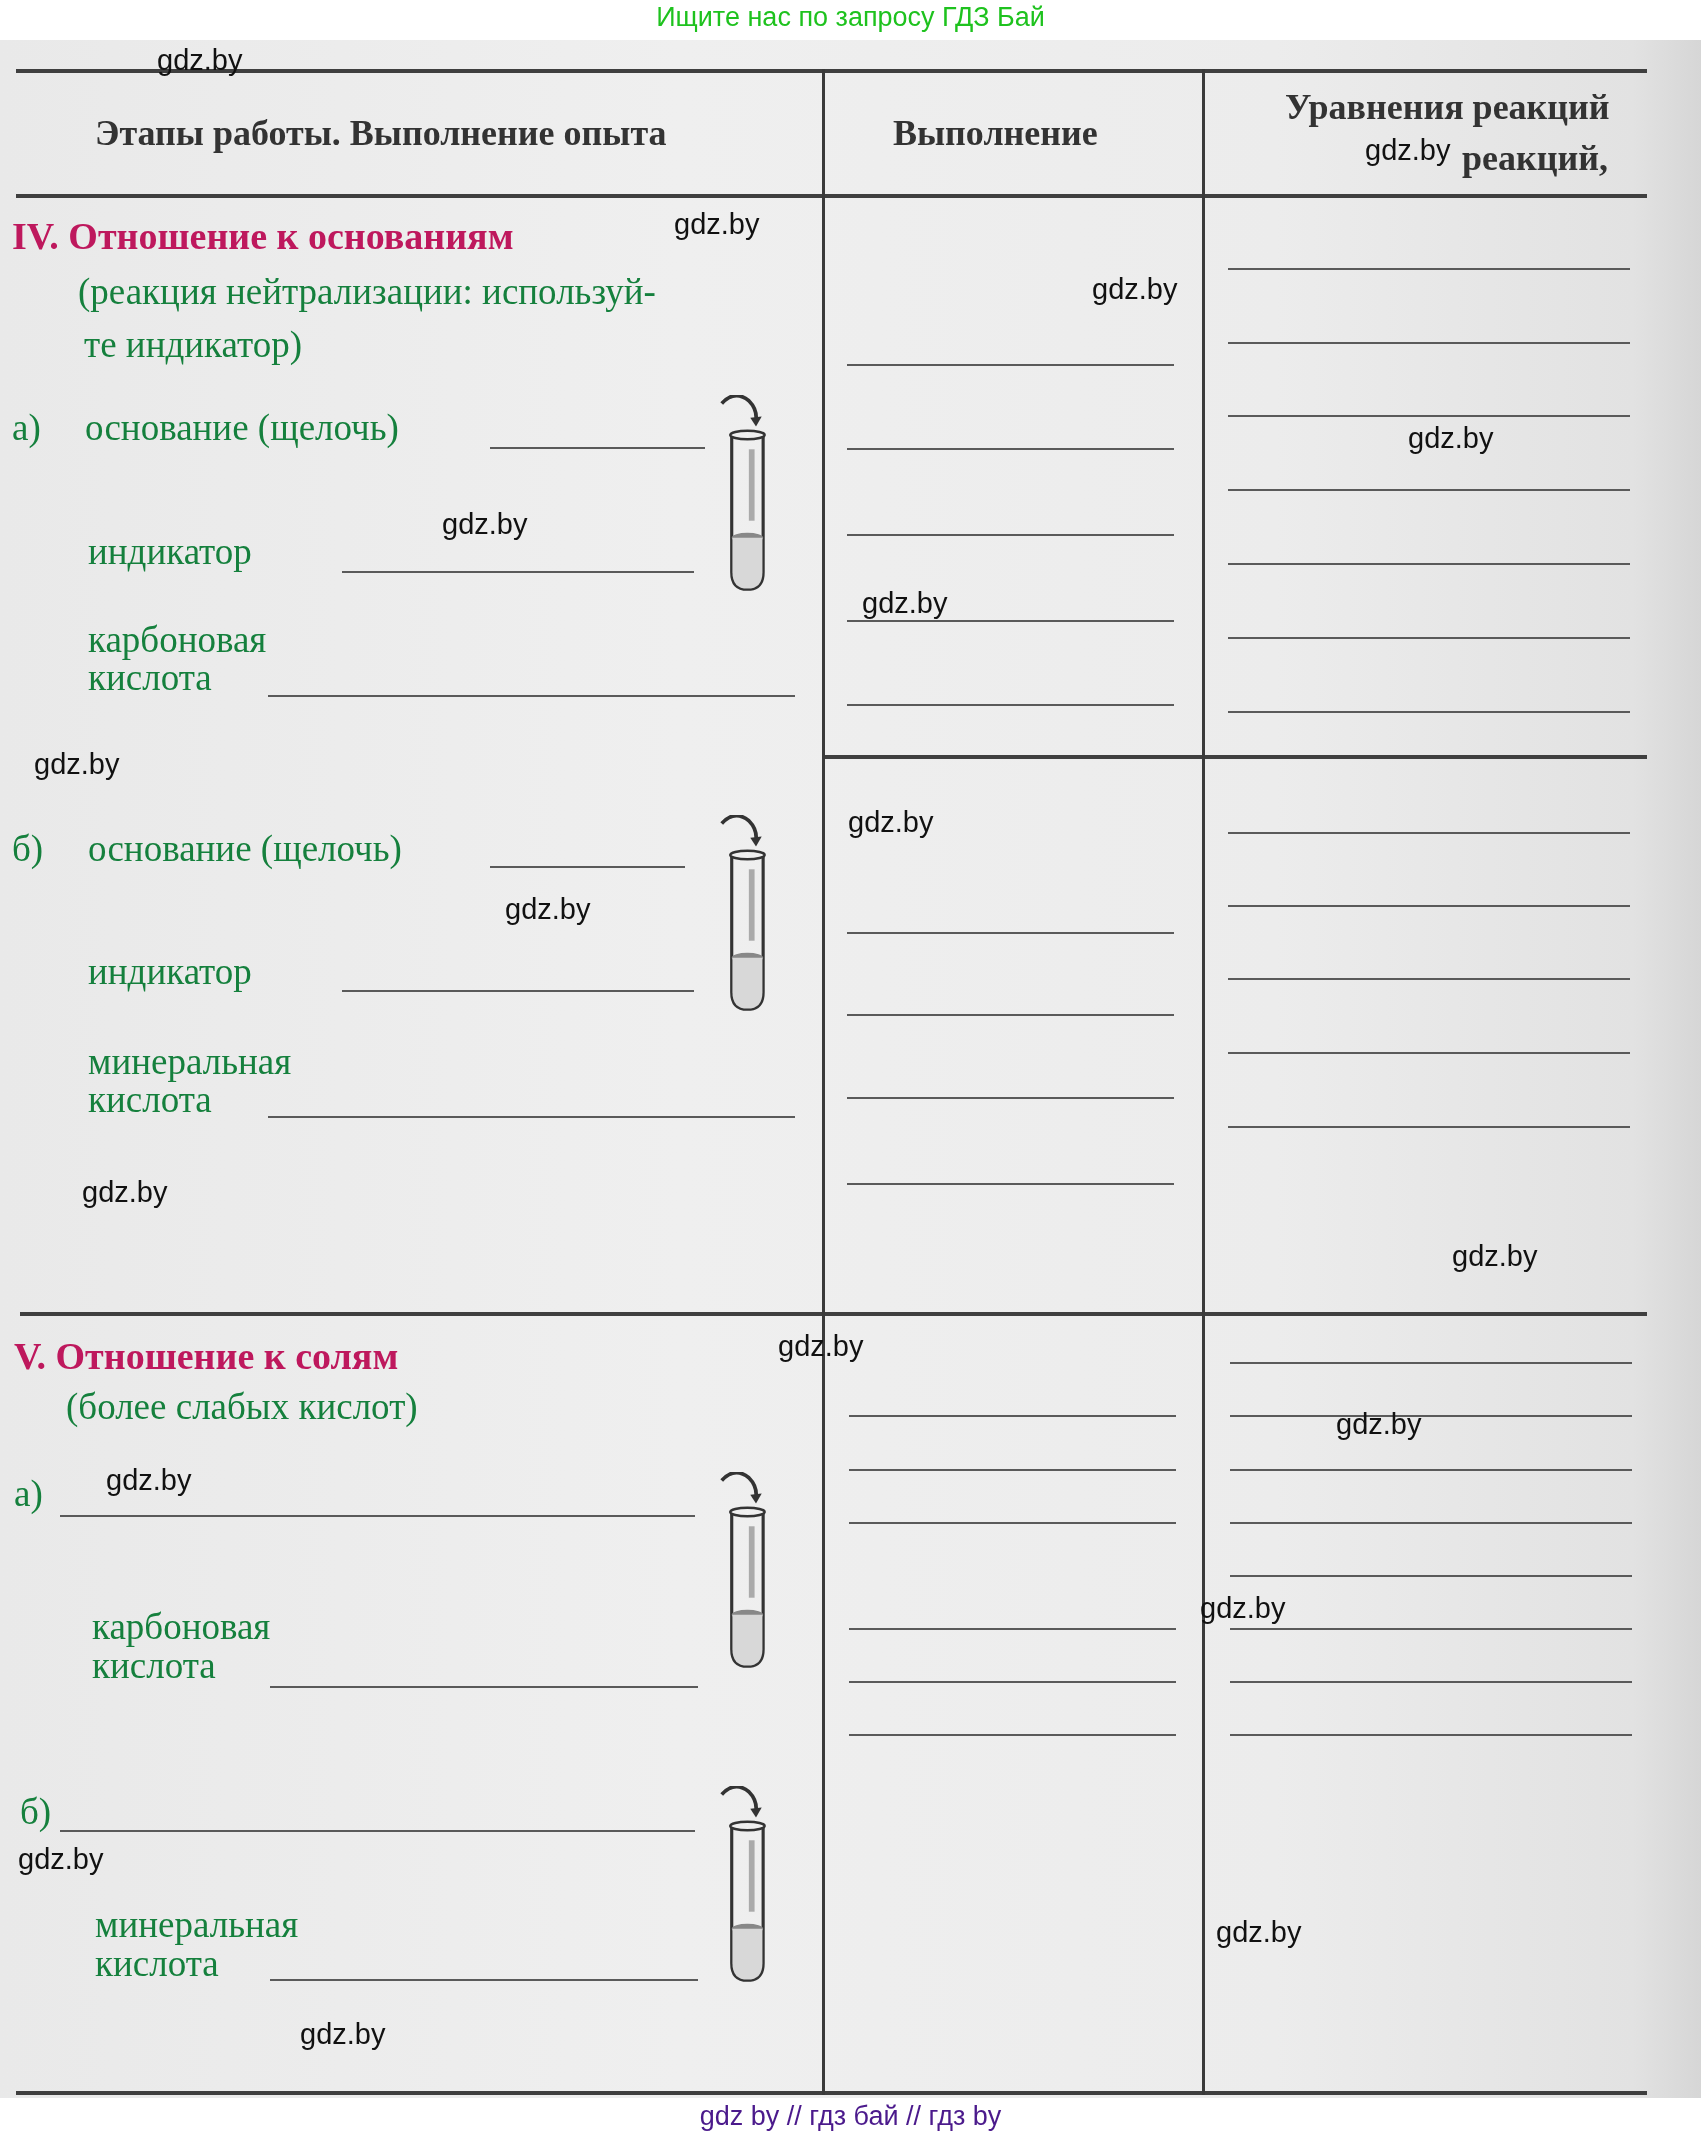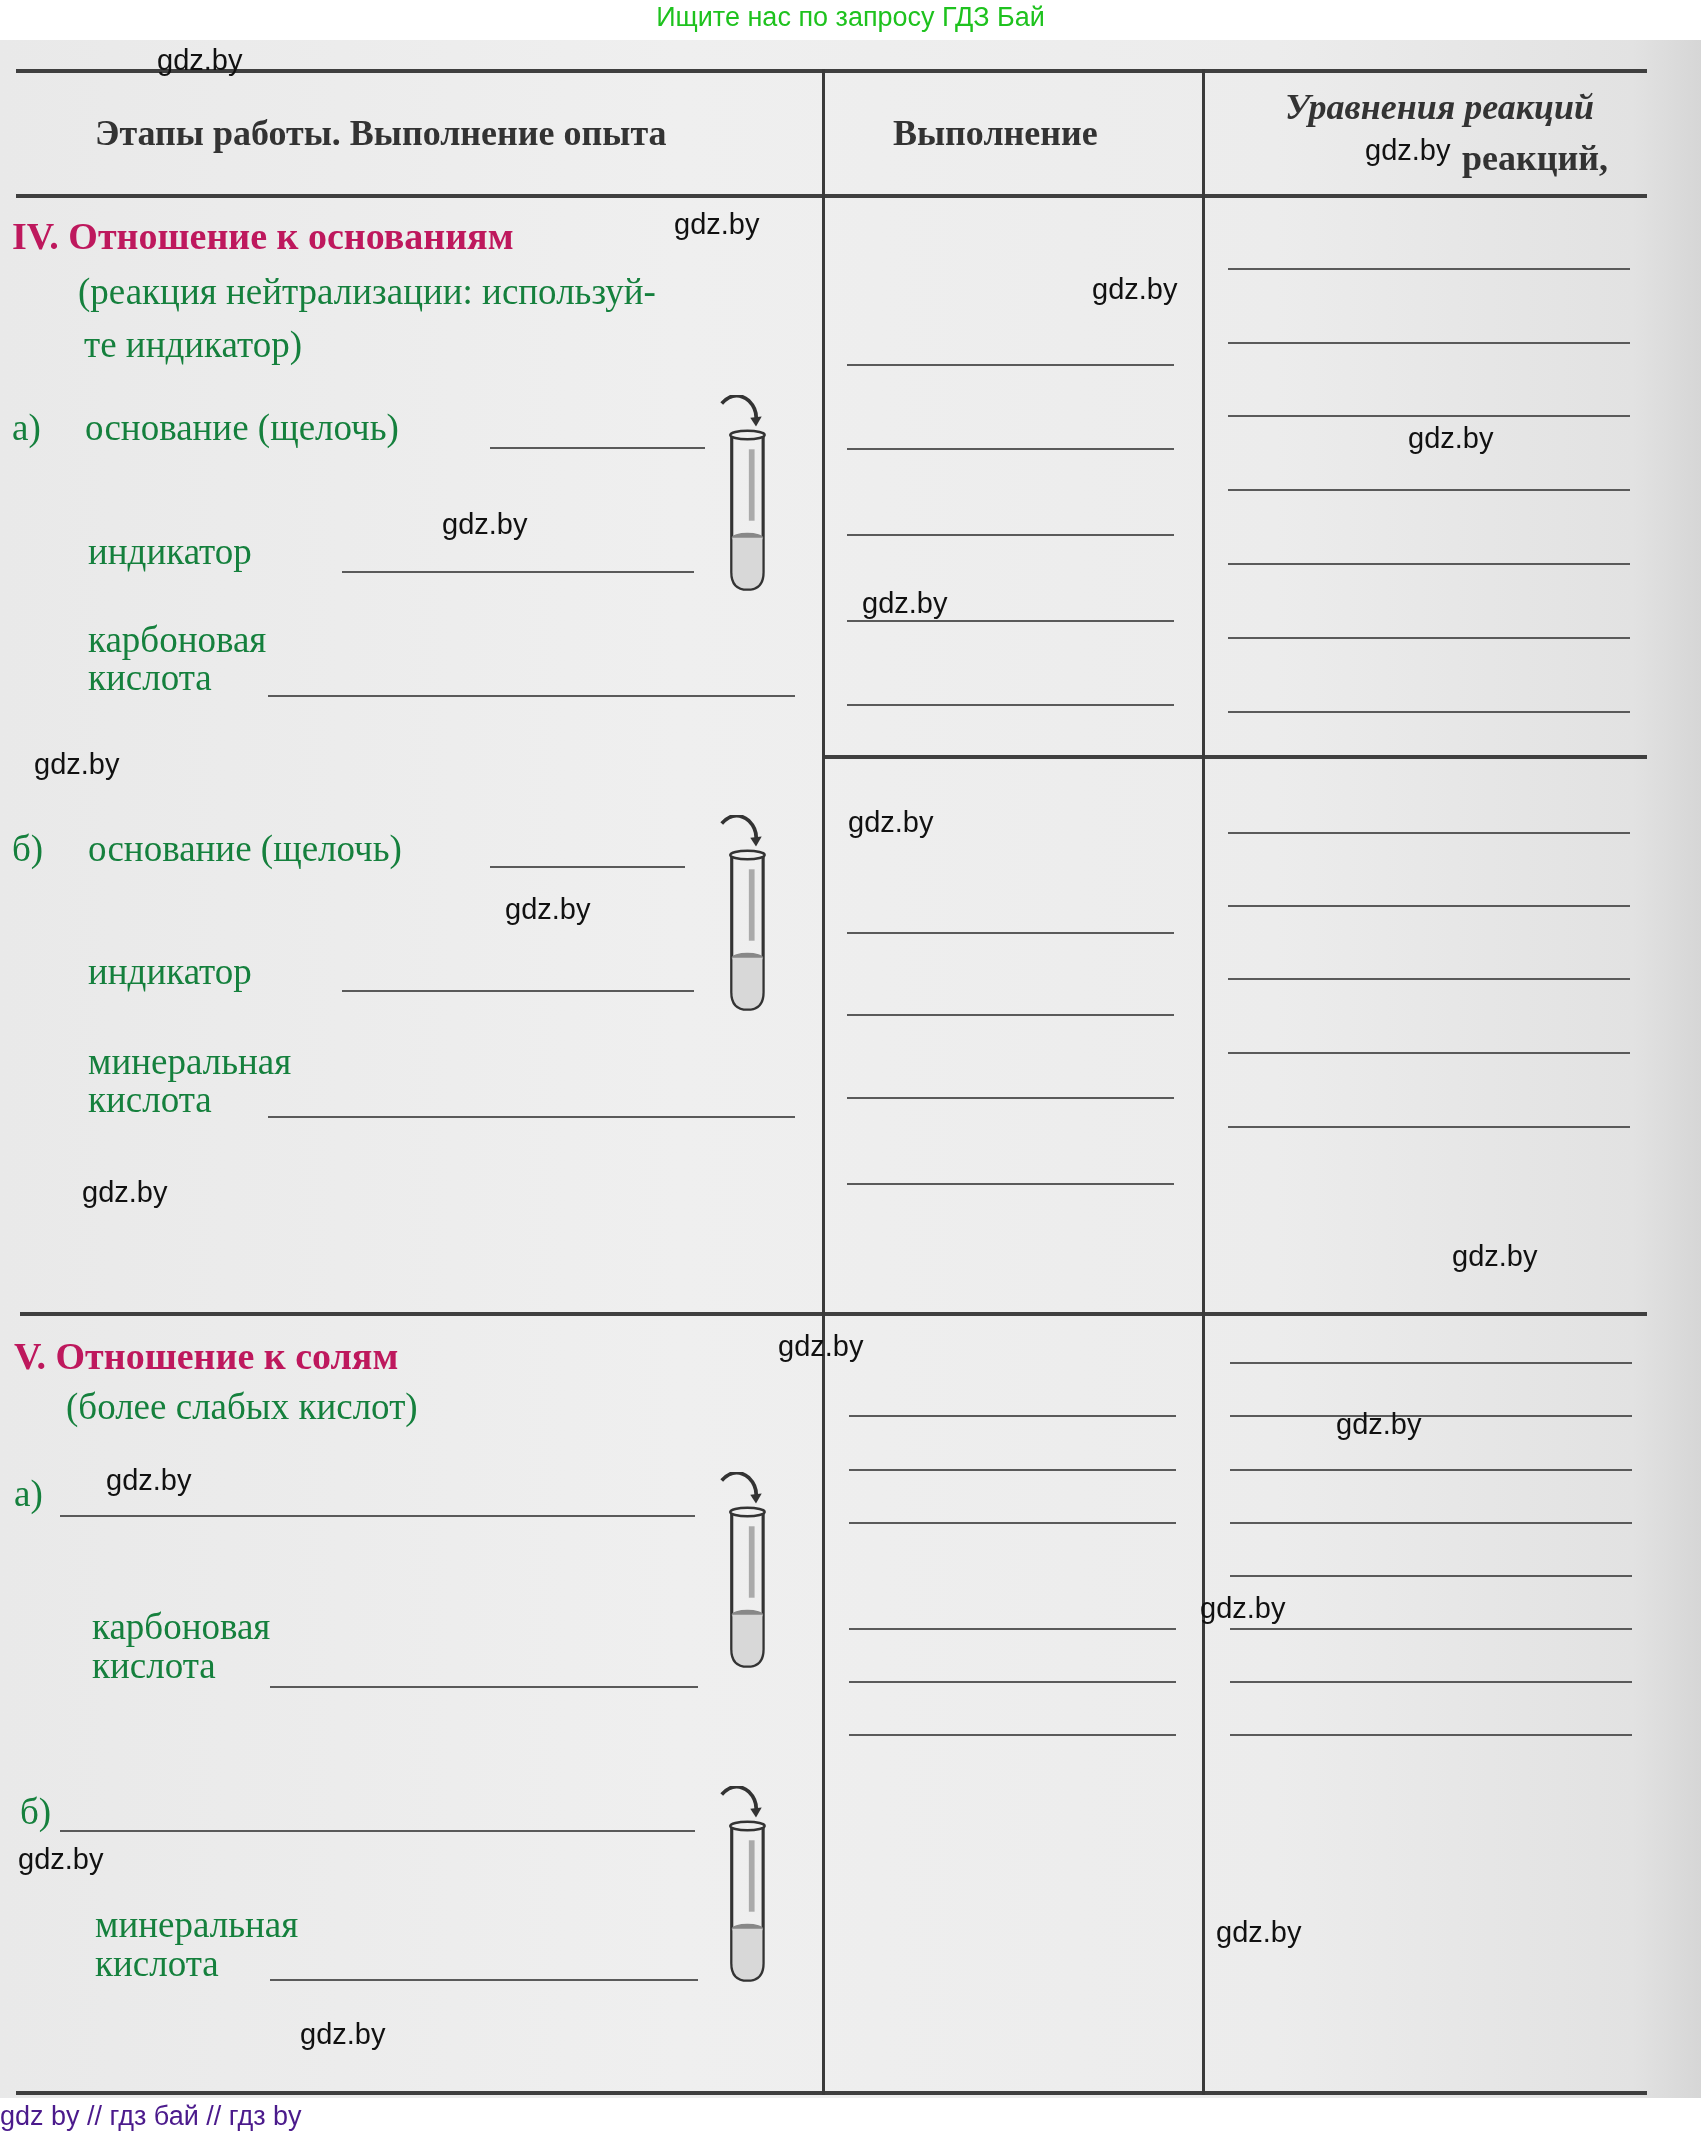--- a/index.html
+++ b/index.html
@@ -1,19 +1,19 @@
 <!DOCTYPE html>
 <html><head>
 <meta charset="utf-8">
 <style>
   html, body { margin:0; padding:0; }
   body { width:1701px; height:2135px; position:relative; background:#ffffff; overflow:hidden; font-family:"Liberation Serif", "DejaVu Serif", serif; }
   .page { position:absolute; left:0; top:40px; width:1701px; height:2058px; background:linear-gradient(90deg,#e9e9e9 0%,#efefef 40%,#ececec 75%,#e2e2e2 96%,#d6d6d6 100%); }
   .banner-top { position:absolute; left:0; top:0; width:1701px; height:40px; text-align:center; font-family:"Liberation Sans", "DejaVu Sans", sans-serif; font-size:27px; line-height:34px; color:#1ec21e; }
-  .banner-bottom { position:absolute; left:0; top:2098px; width:1701px; height:37px; font-family:"Liberation Sans", "DejaVu Sans", sans-serif; font-size:27px; line-height:36px; color:#4b1a8c; }
+  .banner-bottom { position:absolute; left:0; top:2098px; width:1701px; height:37px; text-align:center; font-family:"Liberation Sans", "DejaVu Sans", sans-serif; font-size:27px; line-height:36px; color:#4b1a8c; }
   .hline { position:absolute; height:4px; background:#3f3f3f; }
   .vline { position:absolute; width:3px; background:#3a3a3a; }
   .ans { position:absolute; height:2px; background:#5a5a5a; }
   .txt { position:absolute; color:#15803d; white-space:nowrap; }
   .hdr { font-weight:bold; font-size:36px; color:#333; }
   .sec { font-weight:bold; font-size:38px; color:#be185d; }
   .body { font-size:37px; }
   .wm { position:absolute; font-family:"Liberation Sans", "DejaVu Sans", sans-serif; font-size:29px; color:#111; white-space:nowrap; }
   .tube { position:absolute; width:60px; height:200px; }
 </style>
@@ -27,21 +27,21 @@
 <div class="hline" style="left:16px; top:69px; width:1631px;"></div>
 <div class="hline" style="left:16px; top:194px; width:1631px;"></div>
 <div class="hline" style="left:823px; top:755px; width:824px;"></div>
 <div class="hline" style="left:20px; top:1312px; width:1627px;"></div>
 <div class="hline" style="left:16px; top:2091px; width:1631px;"></div>
 <div class="vline" style="left:822px; top:69px; height:2026px;"></div>
 <div class="vline" style="left:1202px; top:69px; height:2026px;"></div>
 
 <div class="txt hdr" style="left:95px; top:112px;">Этапы работы. Выполнение опыта</div>
 <div class="txt hdr" style="left:893px; top:112px;">Выполнение</div>
-<div class="txt hdr" style="left:1285px; top:86px;font-style:italic;">Уравнения реакций</div>
+<div class="txt hdr" style="left:1285px; top:86px;">Уравнения реакций</div>
 <div class="txt hdr" style="left:1462px; top:137px;">реакций,</div>
 
 <div class="txt sec" style="left:12px; top:214px;">IV. Отношение к основаниям</div>
 <div class="txt body" style="left:78px; top:270px;">(реакция нейтрализации: используй-</div>
 <div class="txt body" style="left:84px; top:323px;">те индикатор)</div>
 
 <div class="txt body" style="left:12px; top:406px;">а)</div>
 <div class="txt body" style="left:85px; top:406px;">основание (щелочь)</div>
 <div class="ans" style="left:490px; top:447px; width:215px;"></div>
 <div class="txt body" style="left:88px; top:530px;">индикатор</div>

